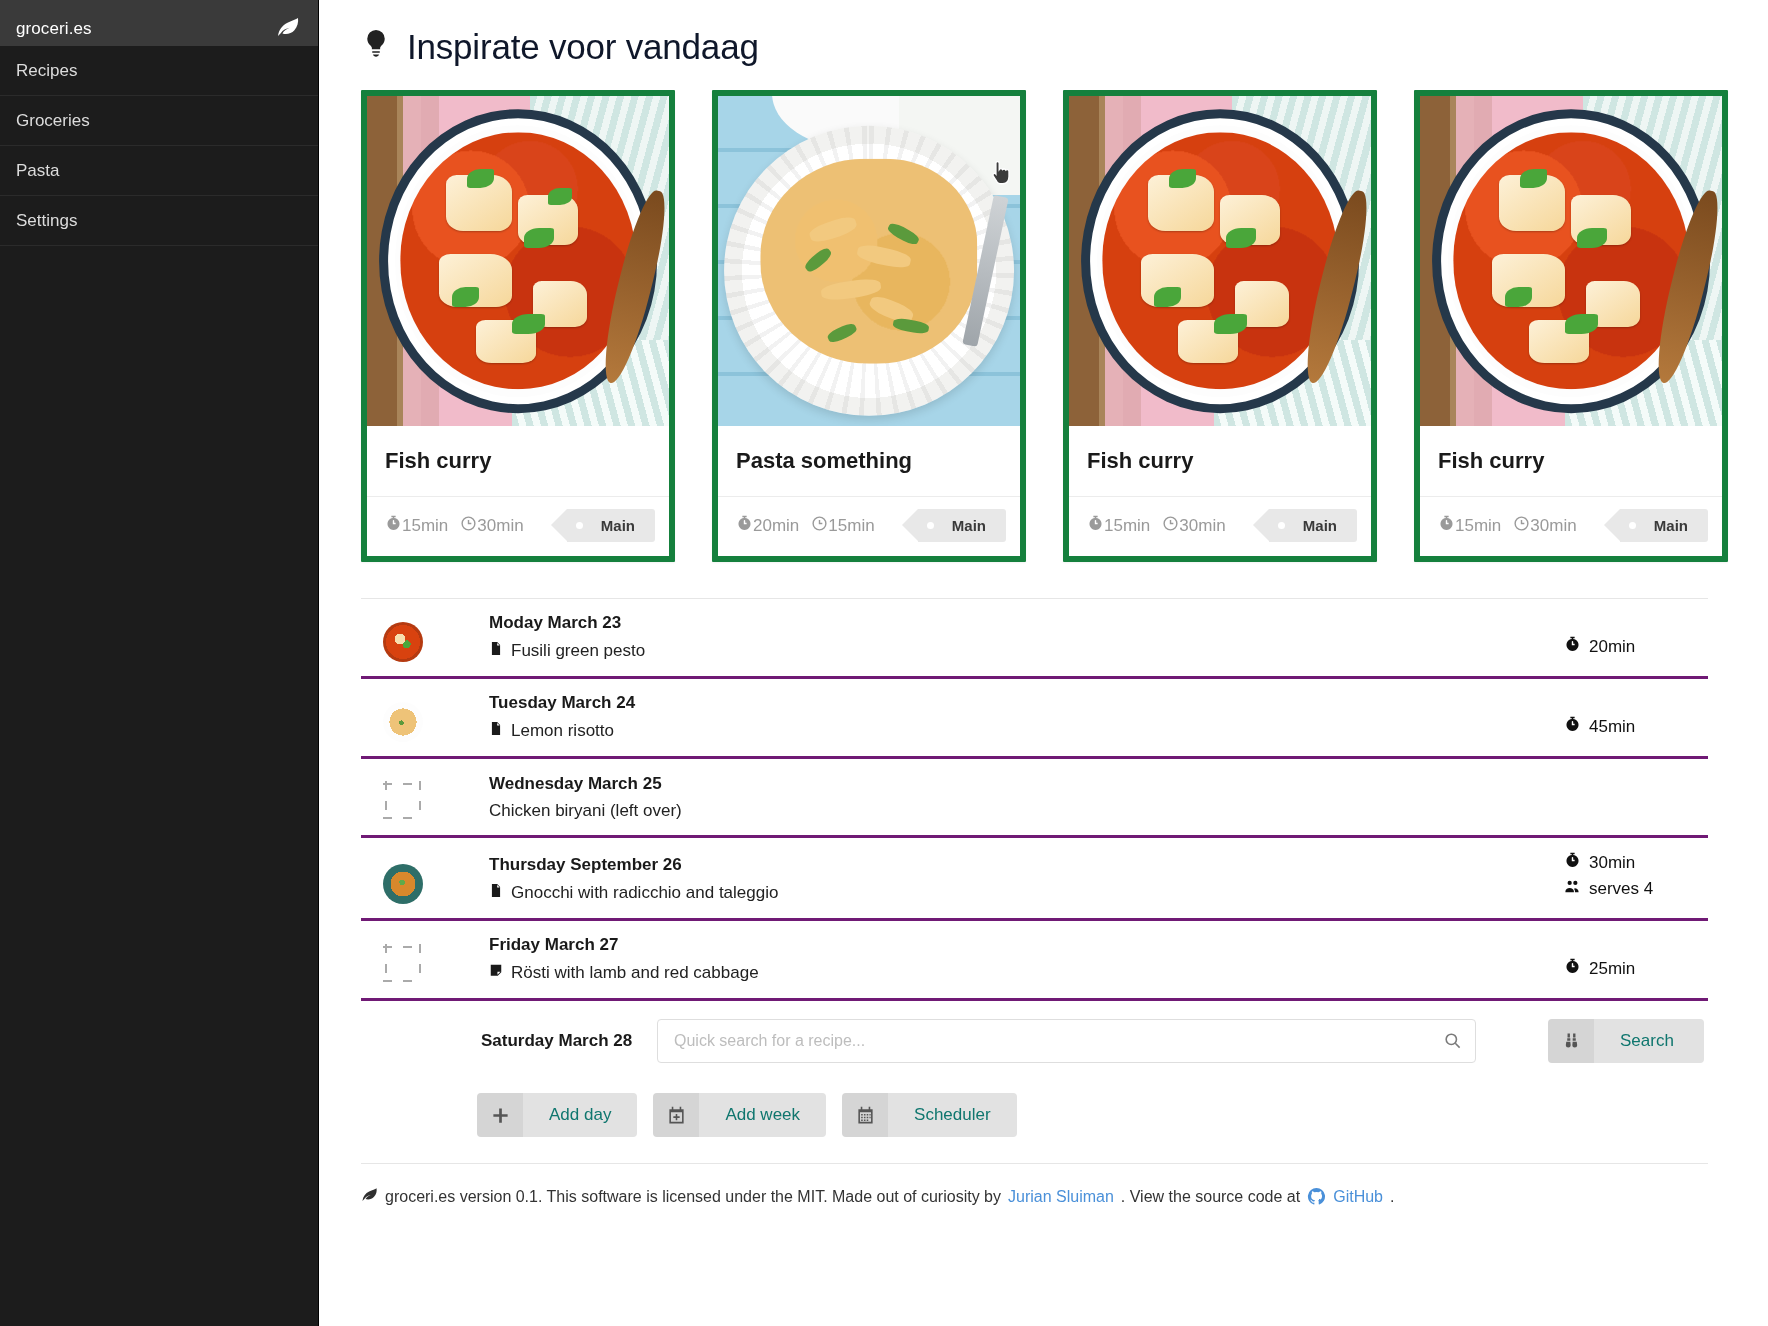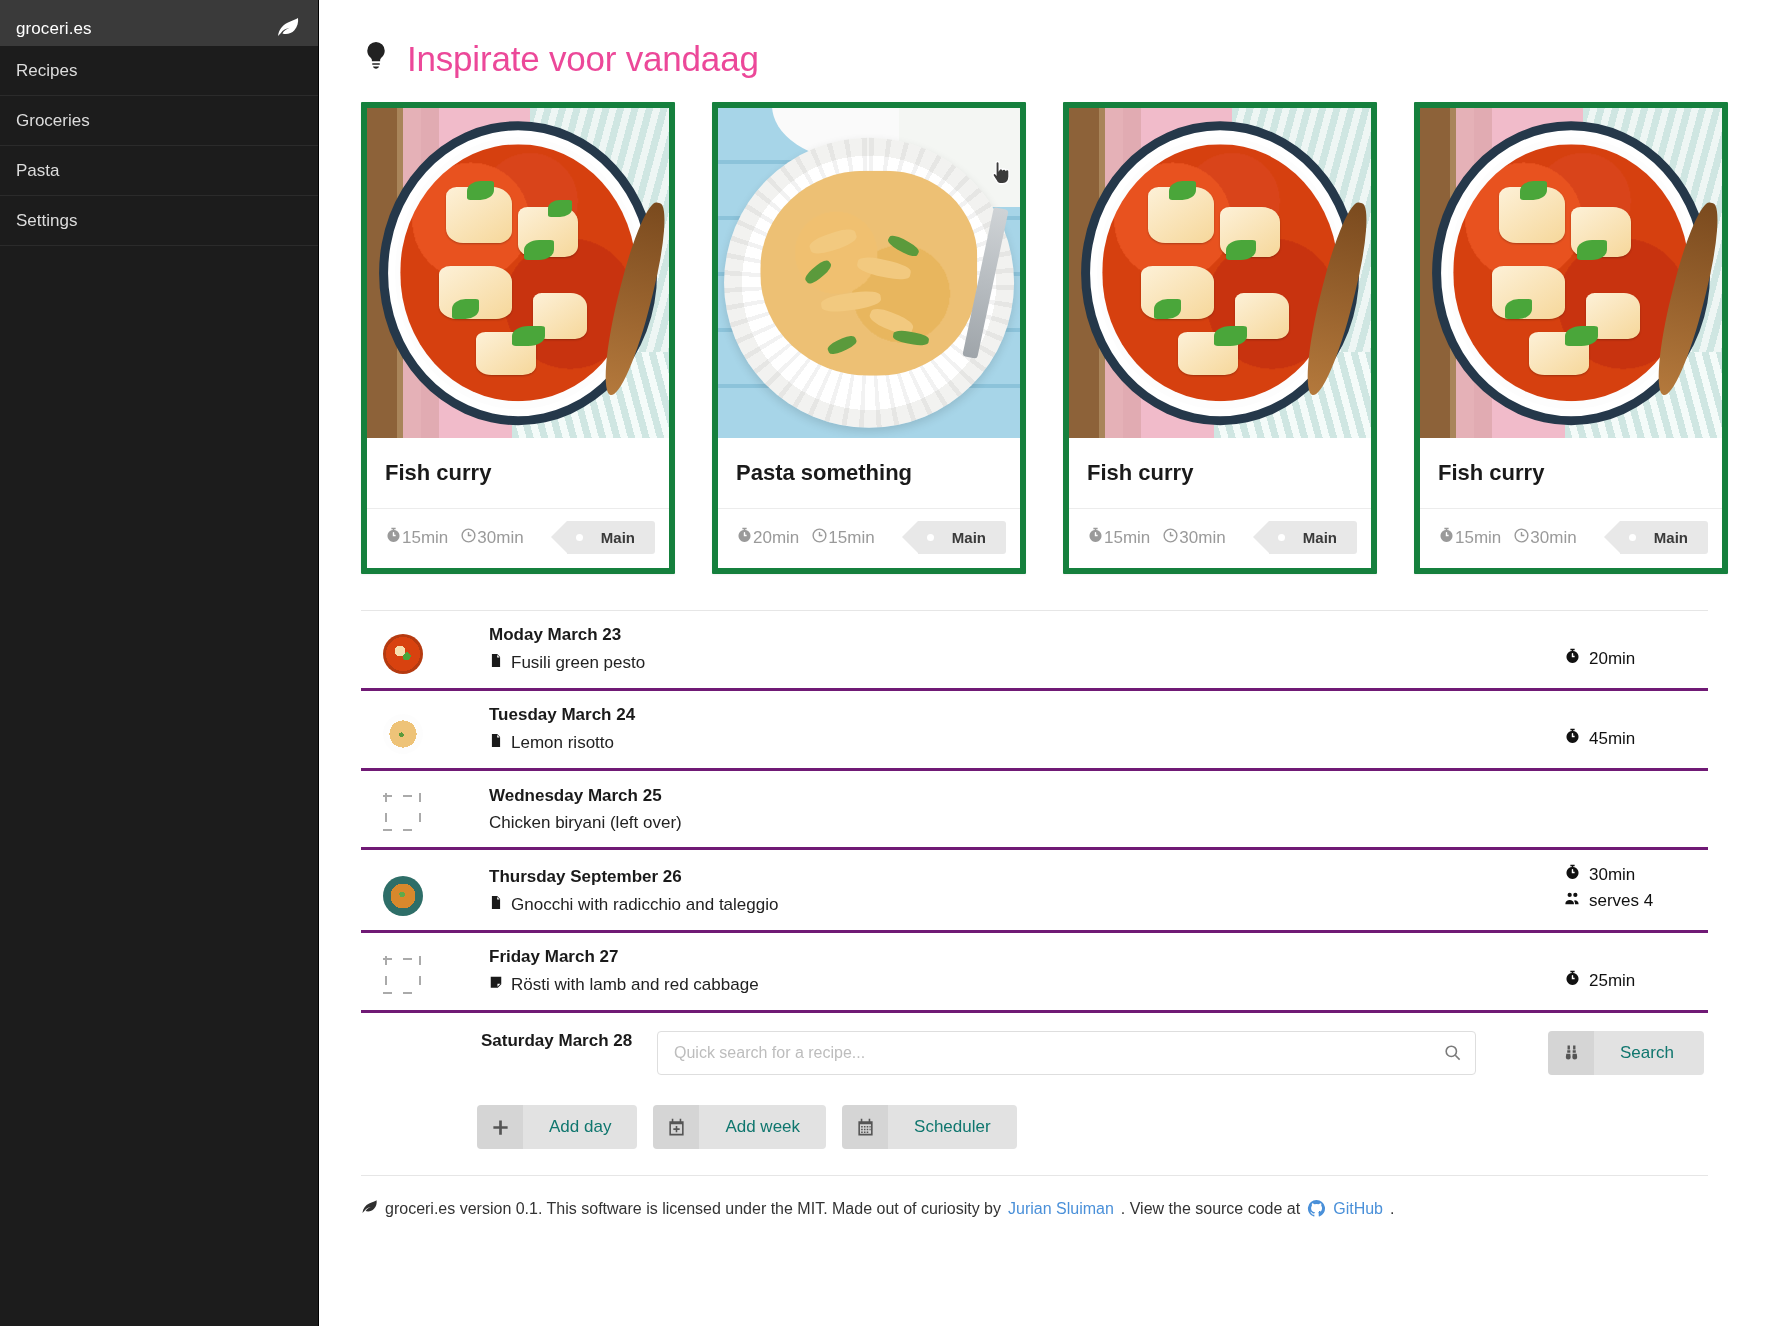--- a/index.html
+++ b/index.html
@@ -30,22 +30,22 @@
 
   
   .main {
     flex: 1; background: #ffffff; padding: 0 40px 0 22px; position: relative;
     overflow: hidden;
   }
   .inner { max-width: 1405px; }
 
   h1.section-title {
     display: flex; align-items: center; gap: 16px;
-    font-size: 35px; font-weight: 400; color: #ec4899;
-    margin: 38px 0 22px 20px; letter-spacing: -.2px;
+    font-size: 35px; font-weight: 400; color: #0f172a;
+    margin: 26px 0 22px 20px; letter-spacing: -.2px;
   }
   h1.section-title .tico { width: 30px; height: 34px; flex: 0 0 30px; fill: #222; }
 
   
   .cards { display: flex; gap: 37px; padding-left: 20px; }
   .card {
     width: 325px; background: #fff; border: 6px solid #15803d; border-radius: 1px;
     box-shadow: 0 1px 2px rgba(0,0,0,.05); overflow: hidden; cursor: pointer;
   }
   .card-img { height: 330px; width: 100%; position: relative; overflow: hidden; }
@@ -99,21 +99,21 @@
   .thumb.empty i.l { left: 2px; } .thumb.empty i.r { right: 2px; }
   .meal-body { flex: 1; }
   .meal-day { font-size: 17px; font-weight: 700; color: #1a1a1a; margin-bottom: 7px; }
   .meal-recipe { font-size: 17px; color: #222; display: flex; align-items: center; gap: 8px; }
   .meal-recipe svg { width: 14px; height: 17px; fill: #1a1a1a; flex: 0 0 14px; }
   .meal-meta { text-align: left; min-width: 140px; }
   .meal-meta .mrow { display: flex; align-items: center; gap: 8px; font-size: 17px; color: #111; margin-bottom: 4px; }
   .meal-meta .mrow svg { width: 17px; height: 17px; fill: #111; flex: 0 0 17px; }
 
   
-  .search-row { display: flex; align-items: flex-start; padding: 18px 4px; min-height: 79px; }
+  .search-row { display: flex; align-items: center; padding: 18px 4px; min-height: 79px; }
   .search-day { font-size: 17px; font-weight: 700; color: #1a1a1a; margin-left: 116px; width: 176px; }
   .search-wrap { position: relative; flex: 1; max-width: 900px; }
   .search-input {
     width: 100%; height: 44px; border: 1px solid #dedede; border-radius: 4px;
     padding: 0 44px 0 16px; font-size: 16px; color: #333;
     font-family: "Liberation Sans", sans-serif; background: #fff;
   }
   .search-input::placeholder { color: #bdbdbd; }
   .search-mag {
     position: absolute; right: 14px; top: 12px; width: 19px; height: 19px;

